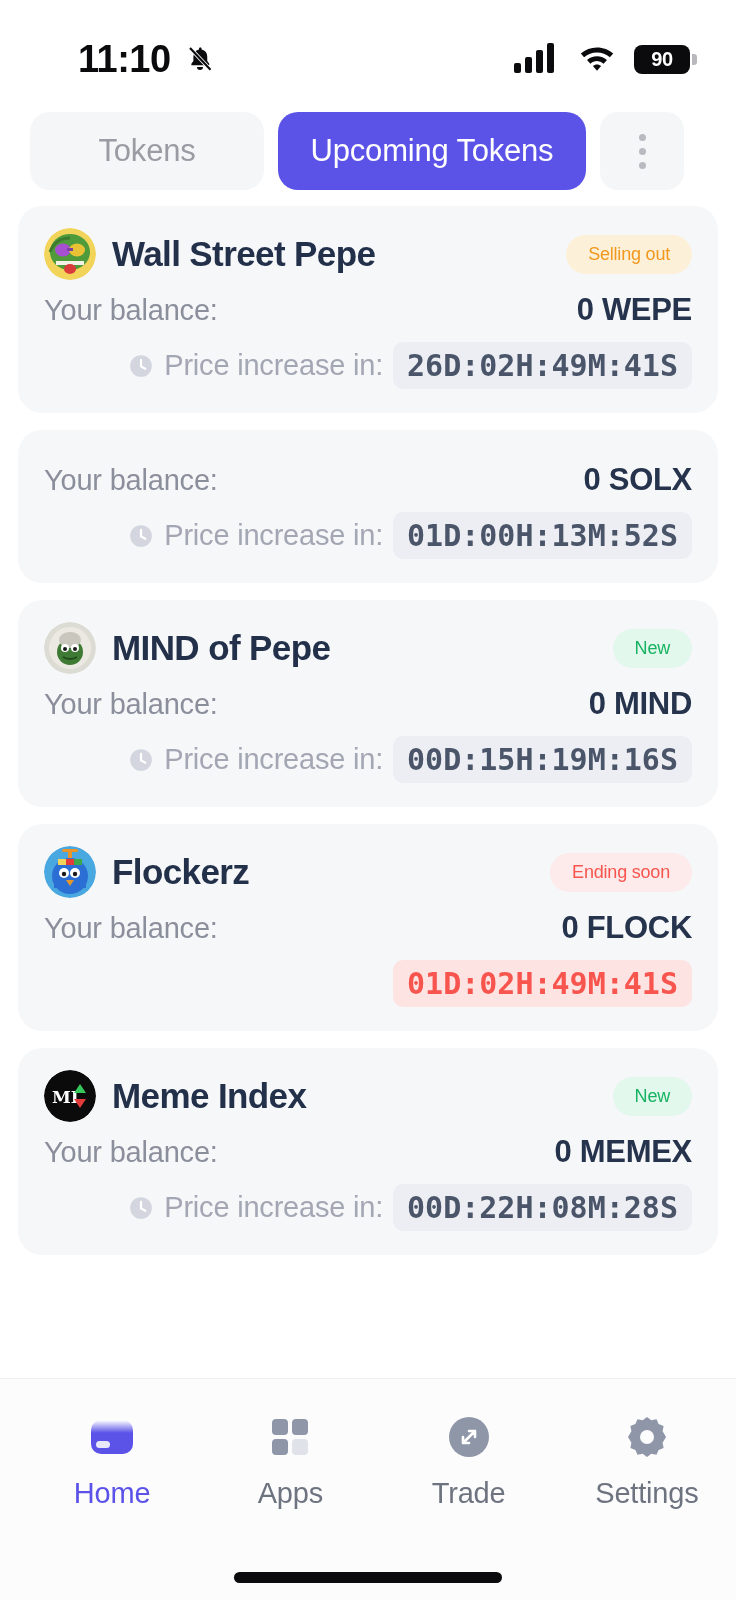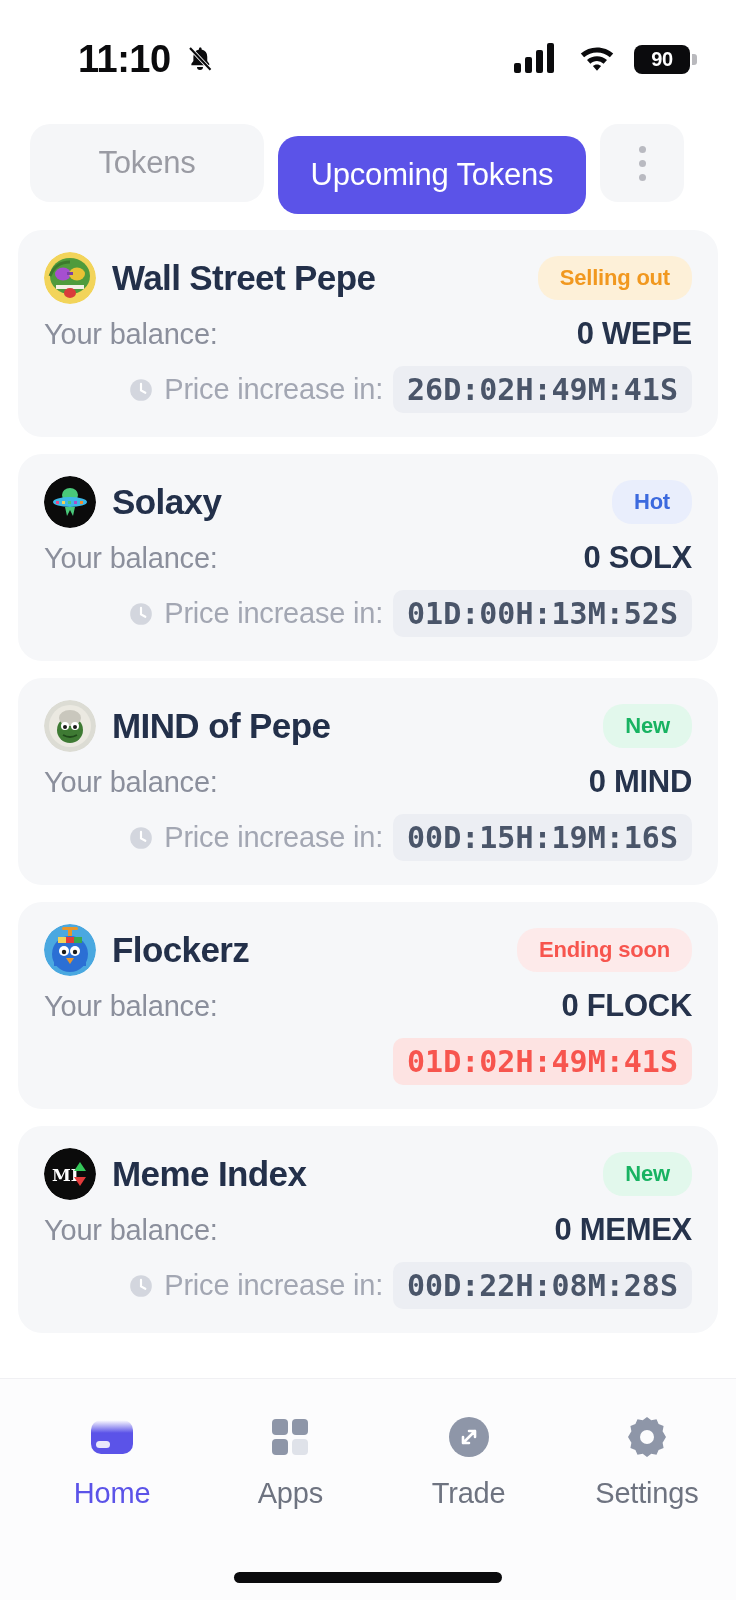--- a/index.html
+++ b/index.html
@@ -81,21 +81,20 @@
   }
   .tab-inactive {
     flex: 0 0 234px;
     background: #f5f6f8;
     color: #9a9ba3;
   }
   .tab-active {
     flex: 0 0 308px;
     background: #5b53e8;
     color: #ffffff;
-    margin-top: 24px;
   }
   .tab-more {
     flex: 0 0 84px;
     background: #f5f6f8;
     border-radius: 18px;
     display: flex;
     flex-direction: column;
     align-items: center;
     justify-content: center;
     gap: 7px;
@@ -138,24 +137,23 @@
     font-size: 35px;
     font-weight: 700;
     color: #23304a;
     letter-spacing: -0.6px;
     white-space: nowrap;
   }
   .badge {
     margin-left: auto;
     border-radius: 20px;
     padding: 9px 22px;
-    font-size: 22px;
+    font-size: 18px;
     letter-spacing: -0.2px;
     white-space: nowrap;
-    font-weight: bold;
   }
   .badge-selling { background: #fdf0d8; color: #f1981f; }
   .badge-hot     { background: #e9eefc; color: #3c6ade; }
   .badge-new     { background: #e2f8ec; color: #18b362; }
   .badge-ending  { background: #fdeaea; color: #f7554e; }
 
   .card-row {
     display: flex;
     align-items: center;
     justify-content: space-between;
@@ -336,37 +334,20 @@
             <circle cx="12" cy="12" r="10" fill="#d3d6de"></circle>
             <path d="M12 6.4v6l4 2.2" stroke="#ffffff" stroke-width="2" fill="none" stroke-linecap="round"></path>
           </svg>
           <span>Price increase in:</span>
         </div>
         <div class="timer-pill">26D:02H:49M:41S</div>
       </div>
     </div>
 
     <div class="card">
-      <div class="card-top">
-        <div class="avatar">
-          <svg width="52" height="52" viewBox="0 0 52 52">
-            <circle cx="26" cy="26" r="26" fill="#0b0b0b"></circle>
-            <ellipse cx="26" cy="19" rx="8" ry="7" fill="#49c97a"></ellipse>
-            <ellipse cx="26" cy="26" rx="17" ry="5" fill="#3db9e8"></ellipse>
-            <rect x="12" y="25" width="3" height="3" fill="#e84c8a"></rect>
-            <rect x="18" y="25" width="3" height="3" fill="#f2d45a"></rect>
-            <rect x="24" y="25" width="3" height="3" fill="#49c97a"></rect>
-            <rect x="30" y="25" width="3" height="3" fill="#a64fd0"></rect>
-            <rect x="36" y="25" width="3" height="3" fill="#f28b30"></rect>
-            <path d="M21 31l2 9 3-6 3 6 2-9z" fill="#49c97a"></path>
-          </svg>
-        </div>
-        <div class="token-name">Solaxy</div>
-        <div class="badge badge-hot">Hot</div>
-      </div>
       <div class="card-row">
         <div class="row-label">Your balance:</div>
         <div class="row-value">0 SOLX</div>
       </div>
       <div class="timer-row">
         <div class="timer-label">
           <svg class="clock-icon" viewBox="0 0 24 24">
             <circle cx="12" cy="12" r="10" fill="#d3d6de"></circle>
             <path d="M12 6.4v6l4 2.2" stroke="#ffffff" stroke-width="2" fill="none" stroke-linecap="round"></path>
           </svg>

